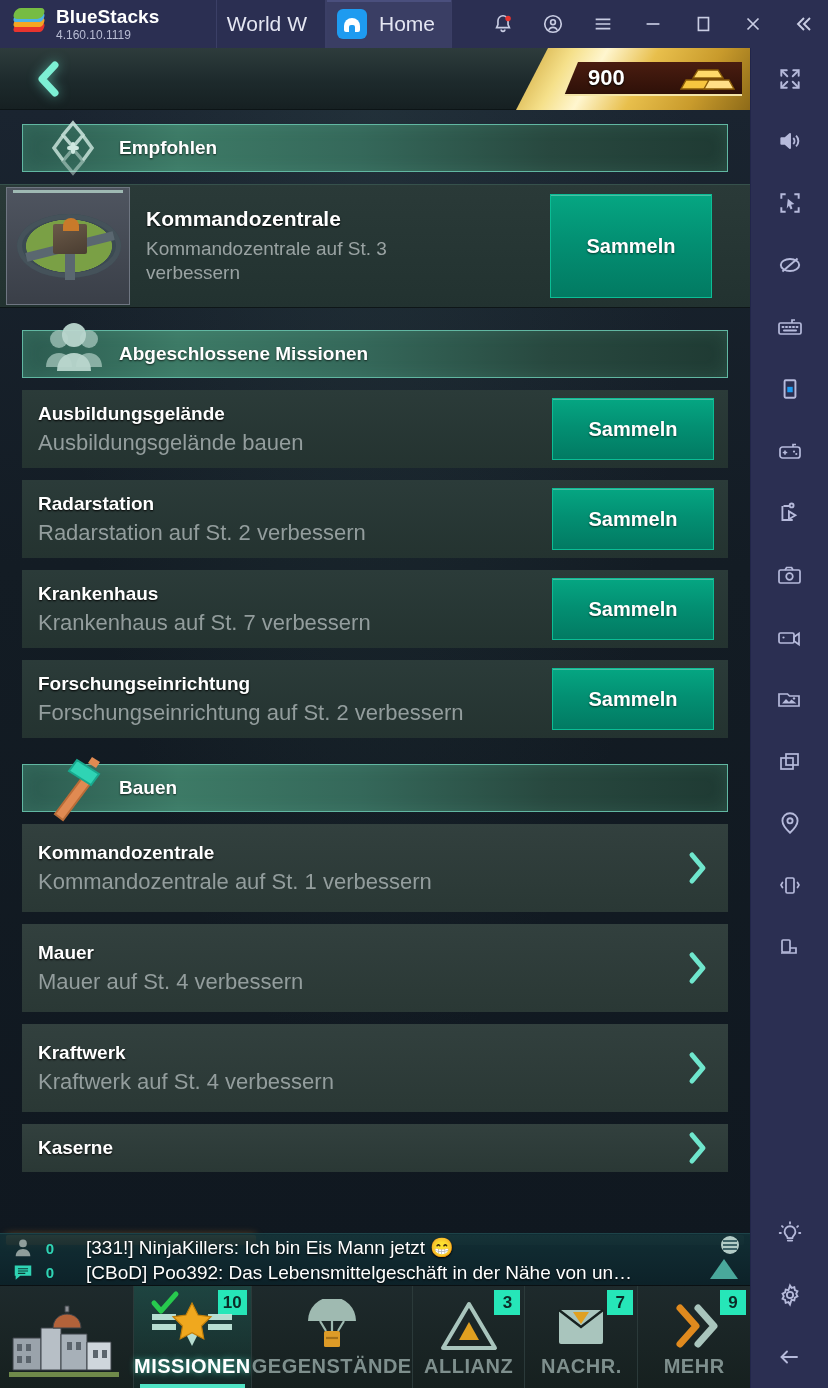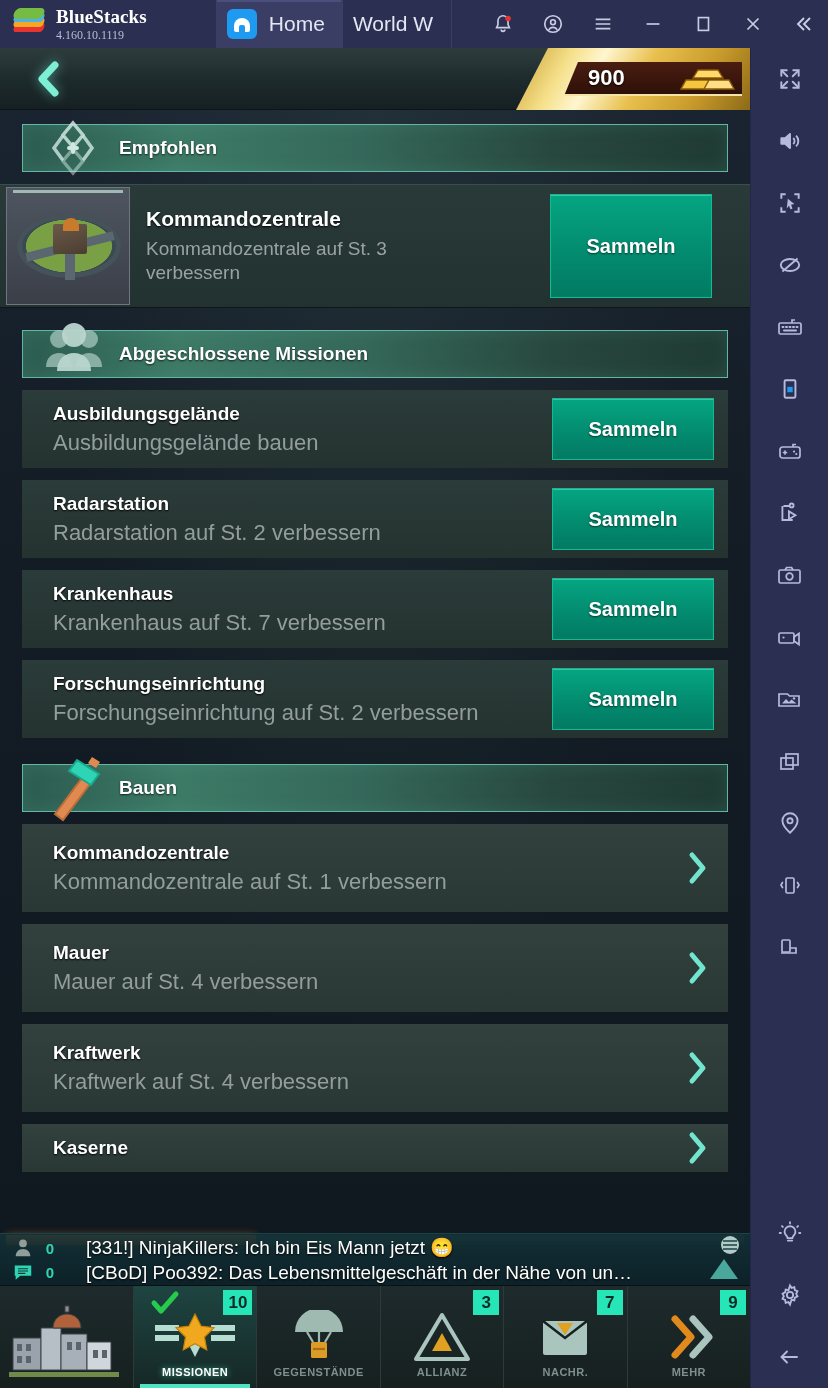--- a/index.html
+++ b/index.html
@@ -31,21 +31,21 @@
   .bs-logo { width: 34px; height: 34px; position: relative; flex: 0 0 auto; }
   .bs-logo i {
     position: absolute; left: 2px; width: 30px; height: 9px;
     border-radius: 3px/4px;
     transform: skewX(-20deg);
   }
   .bs-logo i.l1 { top: 16px; background: #e8342e; }
   .bs-logo i.l2 { top: 11px; background: #f5a623; }
   .bs-logo i.l3 { top: 6px;  background: #4db2e8; }
   .bs-logo i.l4 { top: 1px;  background: #76bc43; border-radius: 5px; height: 11px; }
-  .bs-names { line-height: 1.05; font-family: Liberation Serif, serif; }
+  .bs-names { line-height: 1.05; }
   .bs-title { color: #fff; font-size: 19px; font-weight: bold; letter-spacing: .1px; }
   .bs-ver { color: #b9bdd4; font-size: 12px; margin-top: 2px; }
 
   .bs-tab {
     height: 48px; display: flex; align-items: center; gap: 12px;
     padding: 0 16px 0 10px;
     border-left: 1px solid #3b3f66;
     border-right: 1px solid #3b3f66;
     position: relative;
   }
@@ -214,21 +214,21 @@
     box-shadow: inset 0 1px 0 rgba(255,255,255,.28);
   }
 
   .row {
     margin: 12px 22px 0 22px;
     height: 78px;
     background: linear-gradient(180deg, #2b3b39 0%, #243330 100%);
     display: flex; align-items: center;
     position: relative;
   }
-  .row .rtext { padding-left: 31px; flex: 1 1 auto; }
+  .row .rtext { padding-left: 16px; flex: 1 1 auto; }
   .row .rtitle { color: #fff; font-size: 19px; font-weight: bold; text-shadow: 0 1px 2px #000; }
   .row .rdesc  { color: #939d9d; font-size: 22px; margin-top: 5px; }
   .row .btn-collect-sm {
     width: 162px; height: 62px; margin-right: 14px; flex: 0 0 auto;
     background: linear-gradient(180deg, #05a682 0%, #039073 45%, #027a62 100%);
     border: 1px solid #0bbd95;
     display: flex; align-items: center; justify-content: center;
     color: #fff; font-size: 20px; font-weight: bold;
     text-shadow: 0 1px 2px rgba(0,0,0,.6);
     box-shadow: inset 0 1px 0 rgba(255,255,255,.28);
@@ -285,21 +285,21 @@
     border-left: 1px solid #2b3a3a;
   }
   .nav-item.active {
     background: linear-gradient(180deg, rgba(30,90,82,.55), rgba(16,60,55,.25));
   }
   .nav-item.active::after {
     content:""; position:absolute; left:6px; right:6px; bottom:0; height:4px;
     background: #4fe3c4;
   }
   .nav-ico { height: 50px; display:flex; align-items:center; justify-content:center; position: relative; }
-  .nav-label { font-size: 11px; font-weight: bold; letter-spacing: .5px; margin-top: 4px; color: #7e8f8d; }
+  .nav-label { font-size: 20px; font-weight: bold; letter-spacing: .5px; margin-top: 4px; color: #7e8f8d; }
   .nav-item.active .nav-label { color: #fff; text-shadow: 0 0 6px rgba(80,230,200,.7); }
   .badge {
     position: absolute; top: 4px; right: 4px;
     min-width: 26px; height: 25px; padding: 0 5px;
     background: #26e6b8; color: #0b2b27;
     font-size: 17px; font-weight: bold;
     display: flex; align-items: center; justify-content: center;
   }
   .check-mark { position: absolute; left: 16px; top: 4px; }
 </style>
@@ -316,28 +316,28 @@
           <i class="l2"></i>
           <i class="l3"></i>
           <i class="l4"></i>
       </div>
       <div class="bs-names">
         <div class="bs-title">BlueStacks</div>
         <div class="bs-ver">4.160.10.1119</div>
       </div>
     </div>
 
+    <div class="bs-tab tab-game">
+
+      <div class="tab-label">World W</div>
+    </div>
+
     <div class="bs-tab tab-home active">
       <div class="tab-ico home"></div>
       <div class="tab-label">Home</div>
-    </div>
-
-    <div class="bs-tab tab-game">
-
-      <div class="tab-label">World W</div>
     </div>
 
     <div class="bs-actions">
       <div class="bs-btn">
         <svg width="22" height="22" viewBox="0 0 24 24" fill="none" stroke="#c9cde3" stroke-width="1.8">
           <path d="M12 3a5.5 5.5 0 0 0-5.5 5.5v4L5 16h14l-1.5-3.5v-4A5.5 5.5 0 0 0 12 3z"></path>
           <path d="M10 18a2 2 0 0 0 4 0"></path>
           <circle cx="17.5" cy="6" r="3" fill="#e8342e" stroke="none"></circle>
         </svg>
       </div>

